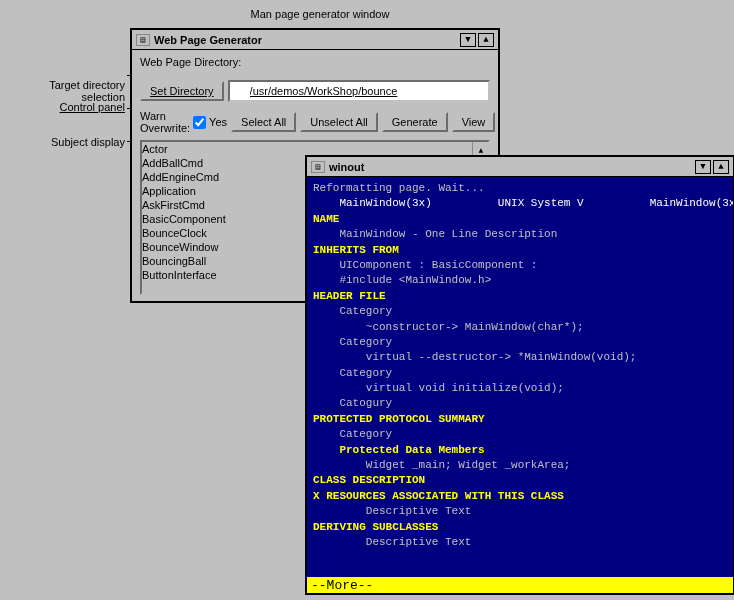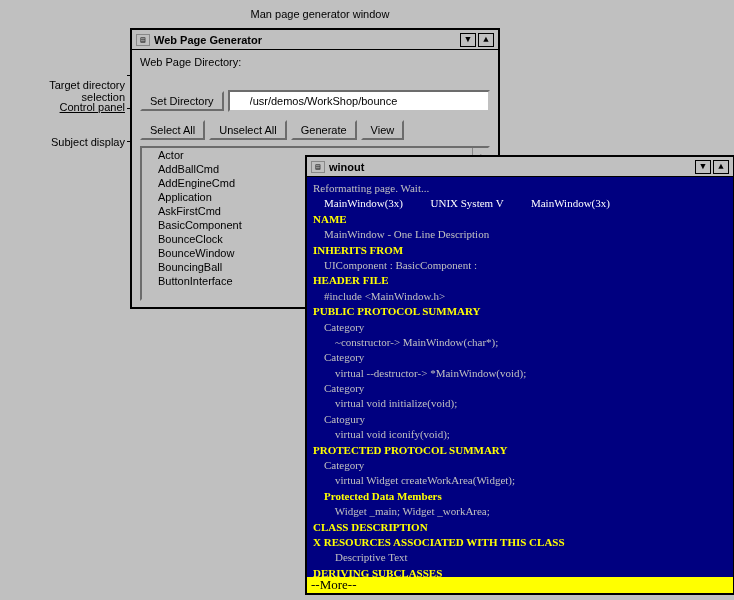--- a/index.html
+++ b/index.html
@@ -87,29 +87,30 @@
       background: #c0c0c0;
     }
 
     .gen-content {
       padding: 6px 8px;
     }
 
     .section-label {
       font-size: 11px;
       font-family: Arial, sans-serif;
-      margin-bottom: 22px;
+      margin-bottom: 12px;
       color: #000;
     }
 
     .dir-row {
       display: flex;
       align-items: center;
       gap: 4px;
       margin-bottom: 8px;
+      text-decoration: underline;
     }
 
     .btn {
       border: 2px outset #c0c0c0;
       background: #c0c0c0;
       padding: 2px 8px;
       font-size: 11px;
       font-family: Arial, sans-serif;
       cursor: pointer;
       white-space: nowrap;
@@ -154,21 +155,21 @@
     }
 
     .subject-list {
       width: 100%;
       height: 100%;
       overflow-y: scroll;
       background: #c0c0c0;
     }
 
     .subject-item {
-      padding: 1px 16px;
+      padding: 1px 0;
       font-size: 11px;
       font-family: Arial, sans-serif;
       color: #000;
       background: #c0c0c0;
       cursor: pointer;
     }
 
     .scrollbar-right {
       position: absolute;
       right: 0;
@@ -217,21 +218,21 @@
       padding: 2px 4px;
       height: 20px;
       justify-content: space-between;
     }
 
     .winout-content {
       background: #000080;
       color: #c0c0c0;
       padding: 4px 6px;
       font-size: 11px;
-      font-family: Liberation Serif, serif;
+      font-family: Liberation Mono, monospace;
       height: calc(100% - 20px);
       overflow: hidden;
       position: relative;
     }
 
     .man-line {
       line-height: 1.4;
       white-space: pre;
     }
     .man-line.white { color: #ffffff; }
@@ -303,20 +304,25 @@
   </div>
 
   <div class="gen-content">
     <div class="section-label">Web Page Directory:</div>
     <div class="dir-row">
       <button class="btn">Set Directory</button>
       <input class="dir-input" type="text" value="/usr/demos/WorkShop/bounce" style="">
     </div>
 
     <div class="controls-row">
+      <label class="checkbox-label">
+        <span>Warn Overwrite:</span>
+        <input type="checkbox" checked="" style="">
+        <span>Yes</span>
+      </label>
       <button class="btn">Select All</button>
       <button class="btn">Unselect All</button>
       <button class="btn">Generate</button>
       <button class="btn">View</button>
     </div>
 
     <div class="subject-list-container">
       <div class="subject-list" id="subject-list">
           <div class="subject-item">Actor</div>
           <div class="subject-item">AddBallCmd</div>
@@ -352,39 +358,36 @@
   <div class="winout-content" id="winout-content">
   <div class="man-line gray">Reformatting page. Wait...</div>
       <div class="man-line white">    MainWindow(3x)          UNIX System V          MainWindow(3x)</div>
       <div class="man-line"></div>
       <div class="man-line section">NAME</div>
       <div class="man-line gray">    MainWindow - One Line Description</div>
       <div class="man-line"></div>
       <div class="man-line section">INHERITS FROM</div>
       <div class="man-line gray">    UIComponent : BasicComponent :</div>
       <div class="man-line"></div>
+      <div class="man-line gray">    #include &lt;MainWindow.h&gt;</div>
       <div class="man-line section">HEADER FILE</div>
-      <div class="man-line gray">    #include &lt;MainWindow.h&gt;</div>
-      <div class="man-line"></div>
-      <div class="man-line section">PUBLIC PROTOCOL SUMMARY</div>
+      <div class="man-line"></div>
       <div class="man-line gray">    Category</div>
       <div class="man-line gray">        ~constructor-&gt; MainWindow(char*);</div>
       <div class="man-line"></div>
       <div class="man-line gray">    Category</div>
       <div class="man-line gray">        virtual --destructor-&gt; *MainWindow(void);</div>
       <div class="man-line"></div>
       <div class="man-line gray">    Category</div>
       <div class="man-line gray">        virtual void initialize(void);</div>
       <div class="man-line"></div>
       <div class="man-line gray">    Catogury</div>
-      <div class="man-line gray">        virtual void iconify(void);</div>
       <div class="man-line"></div>
       <div class="man-line section">PROTECTED PROTOCOL SUMMARY</div>
       <div class="man-line gray">    Category</div>
-      <div class="man-line gray">        virtual Widget createWorkArea(Widget);</div>
       <div class="man-line"></div>
       <div class="man-line section">    Protected Data Members</div>
       <div class="man-line gray">        Widget _main; Widget _workArea;</div>
       <div class="man-line"></div>
       <div class="man-line section">CLASS DESCRIPTION</div>
       <div class="man-line section">X RESOURCES ASSOCIATED WITH THIS CLASS</div>
       <div class="man-line gray">        Descriptive Text</div>
       <div class="man-line"></div>
       <div class="man-line section">DERIVING SUBCLASSES</div>
       <div class="man-line gray">        Descriptive Text</div>

